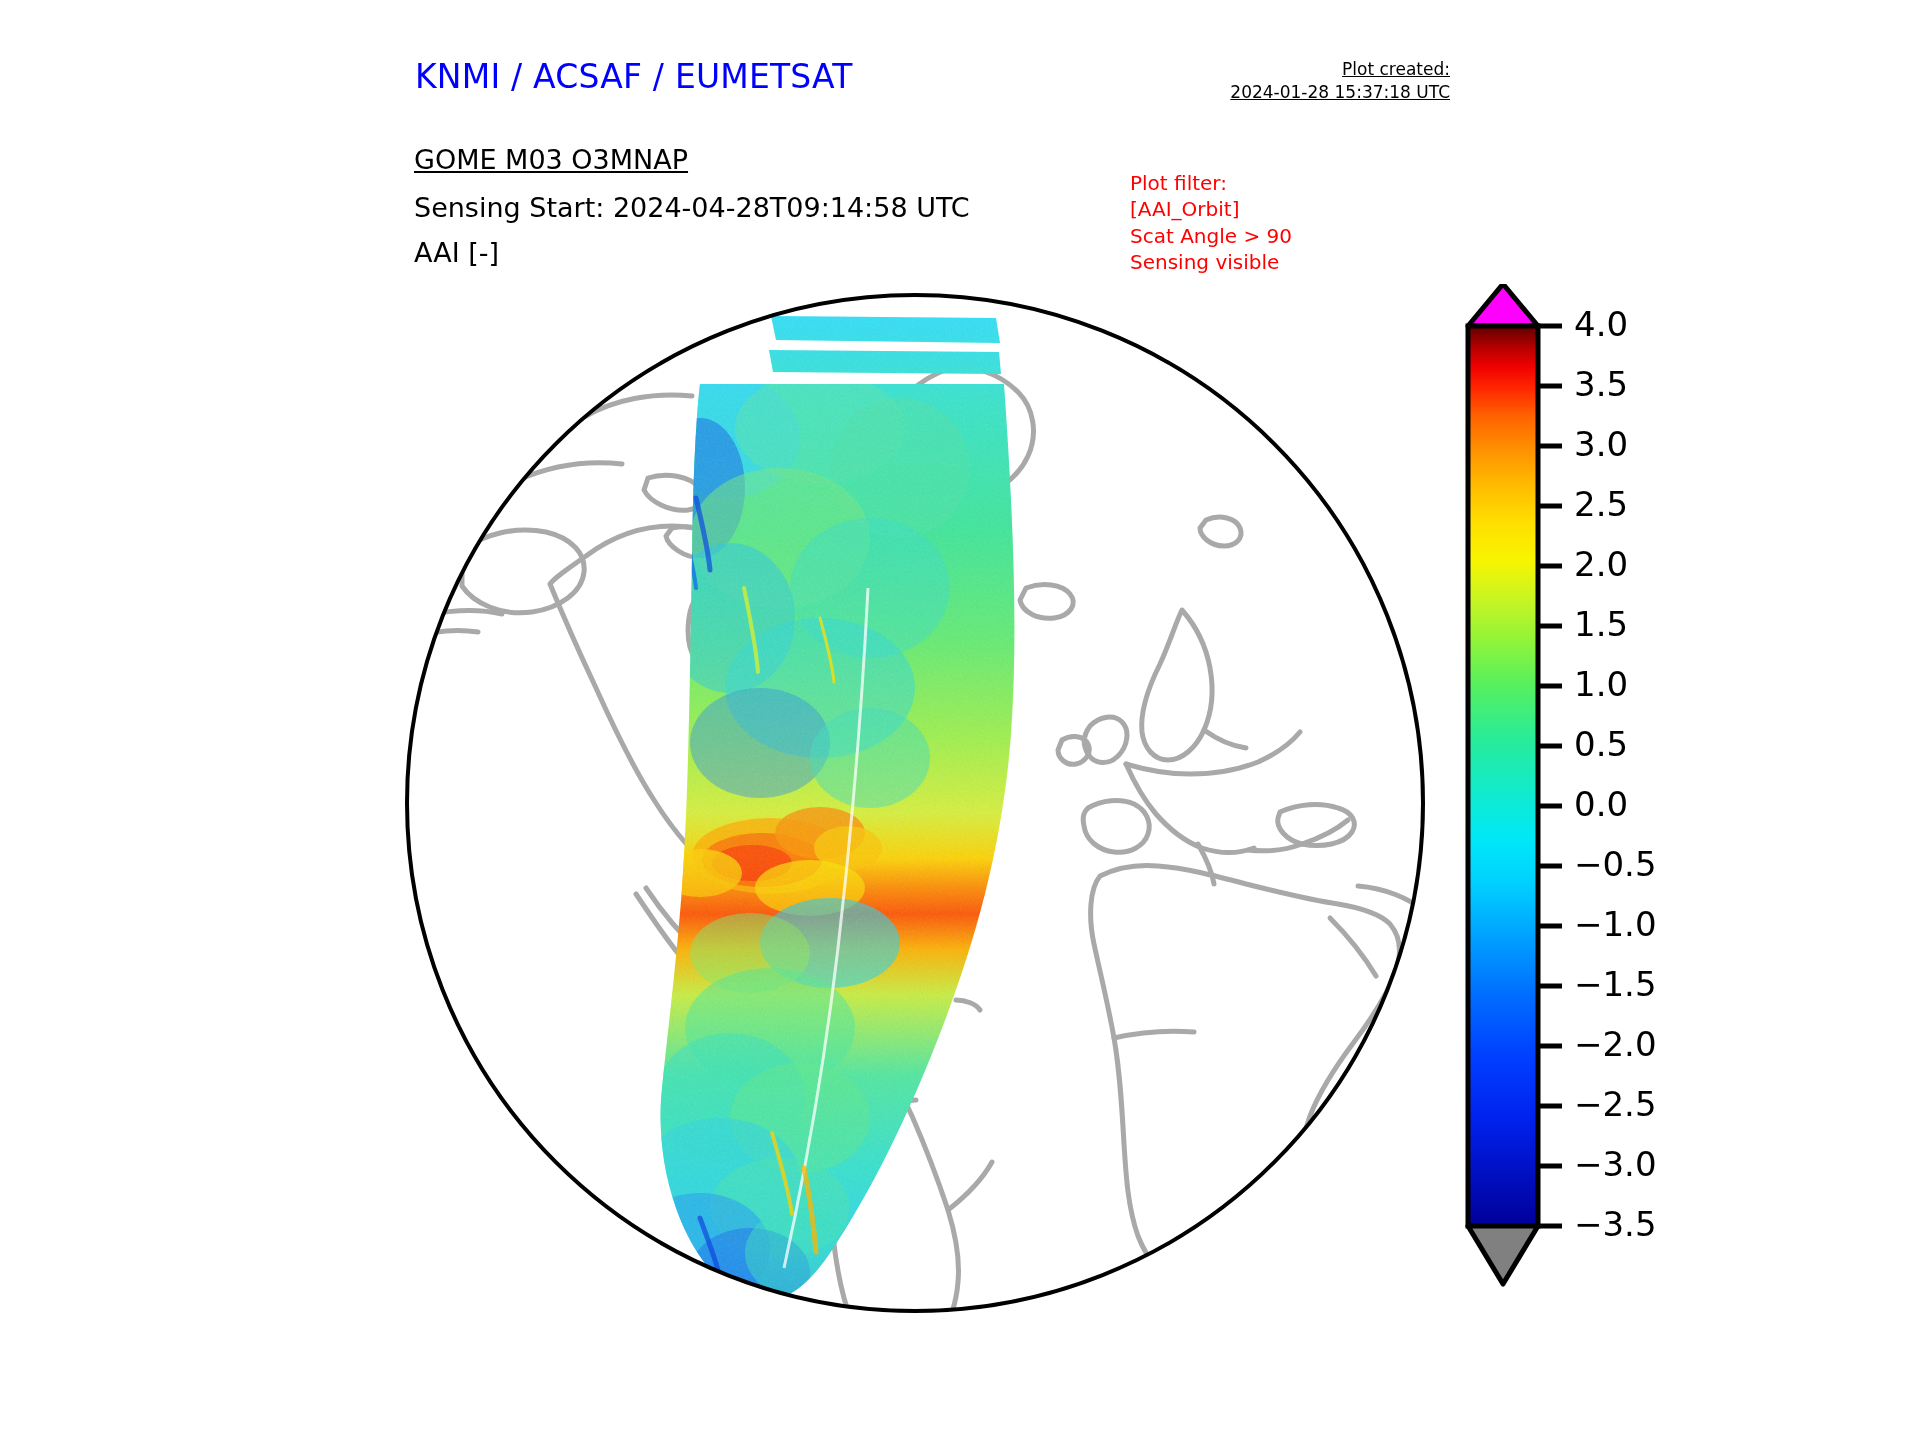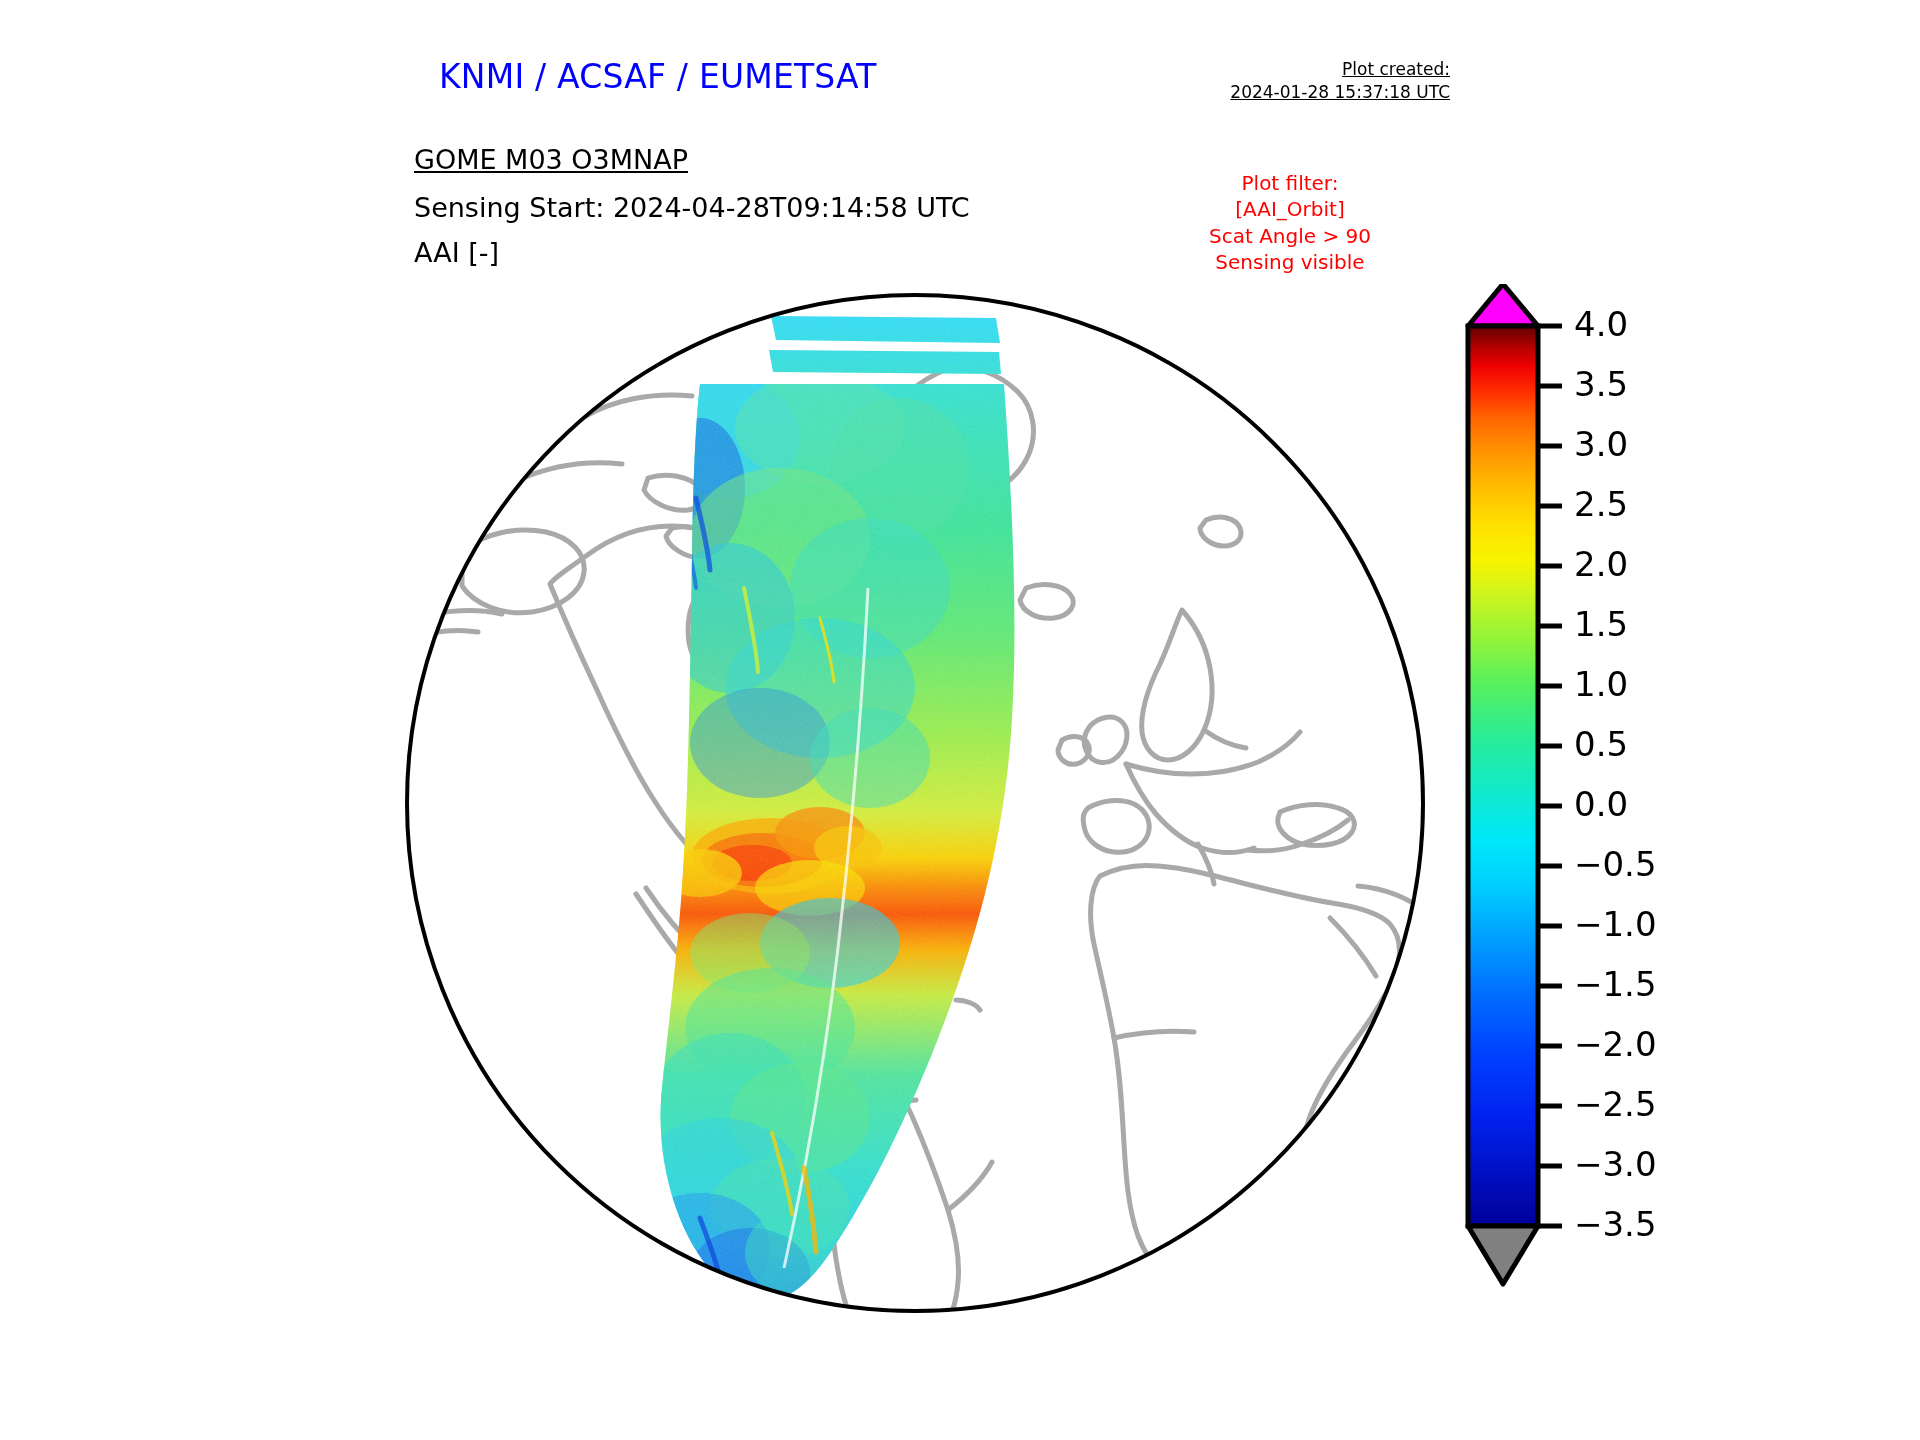--- a/index.html
+++ b/index.html
@@ -25,21 +25,20 @@
 
   
   .hdr-provider {
     position: absolute;
     left: 415px;
     top: 57px;
     font-size: 33px;
     color: #0000ff;
     white-space: nowrap;
     letter-spacing: 0.2px;
-    margin-left: 24px;
   }
 
   .hdr-created {
     position: absolute;
     left: 1160px;
     top: 58px;
     width: 290px;
     text-align: right;
     font-size: 17px;
     color: #000000;
@@ -73,21 +72,21 @@
     font-size: 27px;
     color: #000000;
     white-space: nowrap;
   }
 
   .hdr-filter {
     position: absolute;
     left: 1130px;
     top: 170px;
     width: 320px;
-    text-align: center;
+    text-align: left;
     font-size: 20px;
     color: #ff0000;
     line-height: 1.32;
   }
   .hdr-filter div { white-space: nowrap; }
 
   
   #globe-wrap {
     position: absolute;
     left: 400px;

